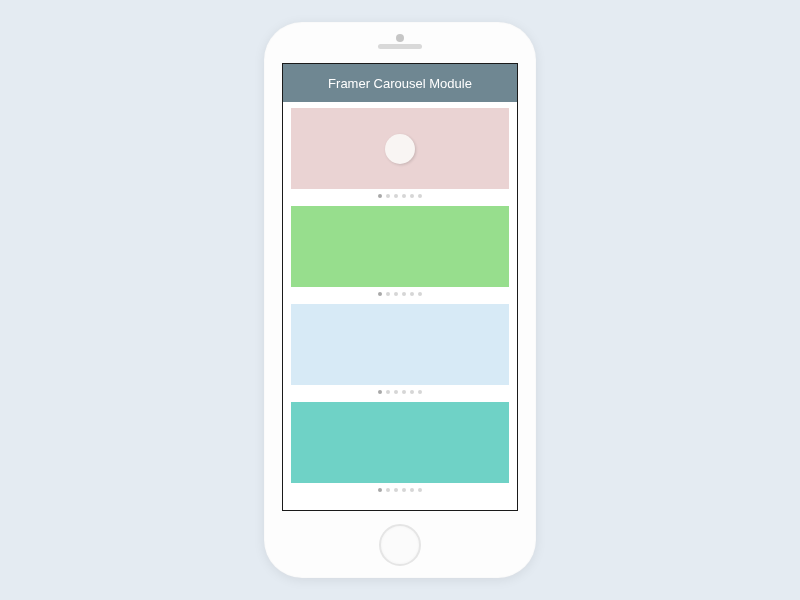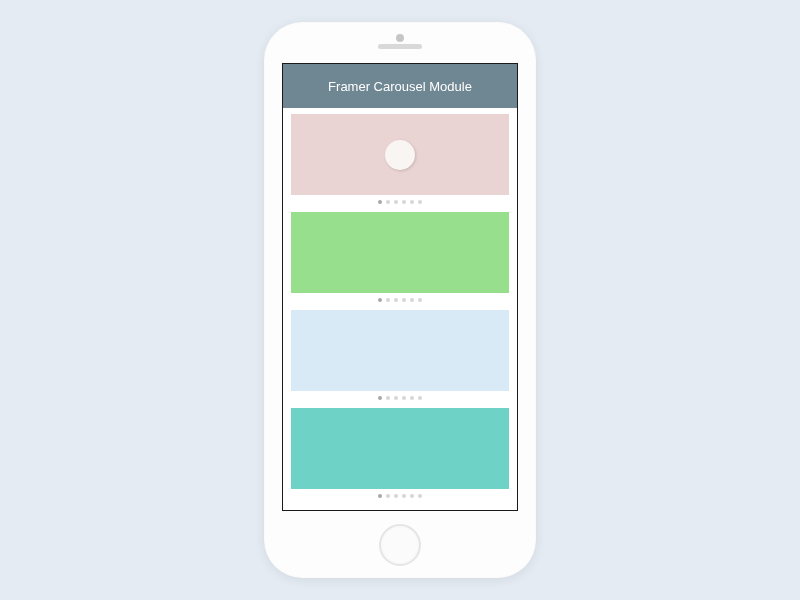--- a/index.html
+++ b/index.html
@@ -49,21 +49,21 @@
       width: 236px;
       height: 448px;
       background: #ffffff;
       border: 1px solid #1a1a1a;
       margin-top: 14px;
       display: flex;
       flex-direction: column;
       overflow: hidden;
     }
     .header-bar {
-      height: 44px;
+      height: 38px;
       display: flex;
       align-items: center;
       justify-content: center;
       color: #fff;
       font-size: 13px;
       font-weight: 400;
     }
     .screen-body {
       flex: 1;
       padding: 6px 8px 2px 8px;

